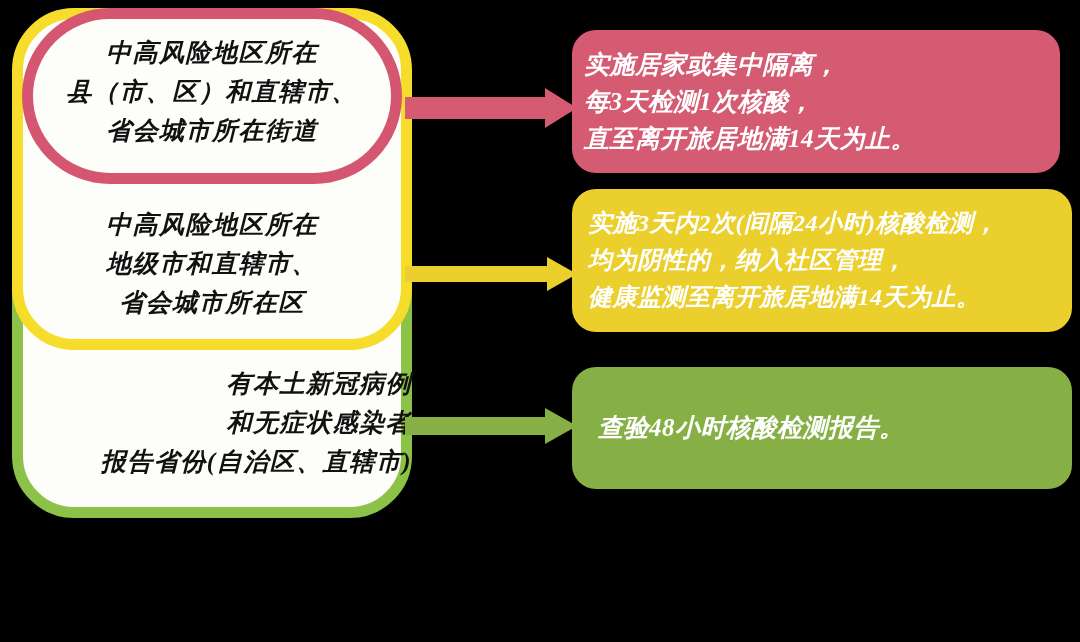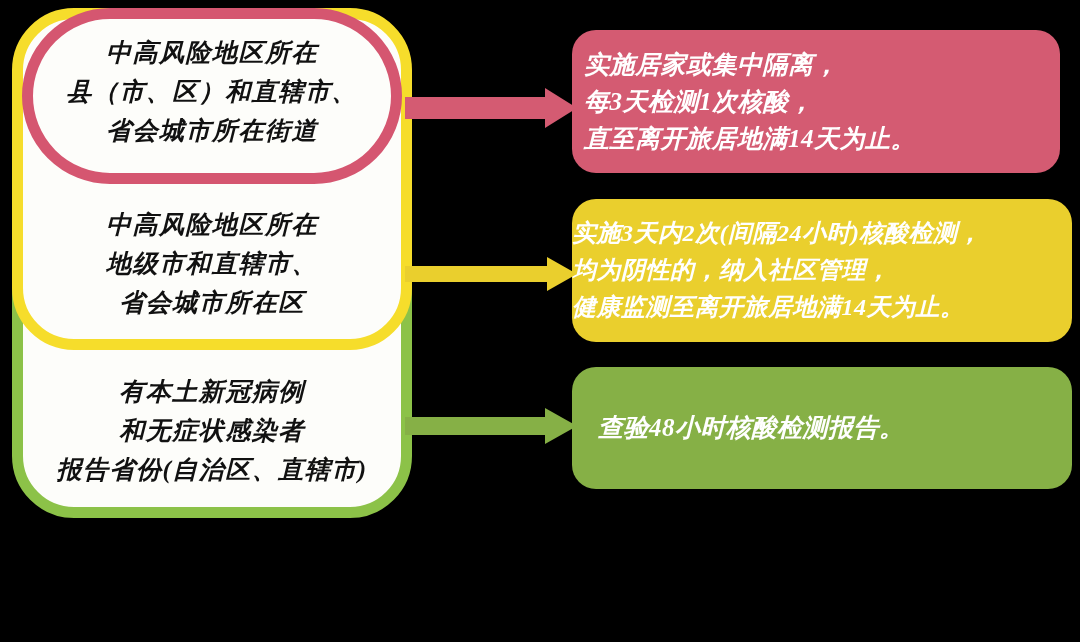--- a/index.html
+++ b/index.html
@@ -71,21 +71,21 @@
     font-family: "Liberation Serif", "DejaVu Serif", serif;
     font-size: 25px;
     font-weight: 700;
     line-height: 39px;
     letter-spacing: 1.5px;
     font-style: italic;
     white-space: pre;
   }
   #cond-text-1 { top: 33px; }
   #cond-text-2 { top: 205px; }
-  #cond-text-3 { top: 372px; }
+  #cond-text-3 { top: 364px; text-align: right; }
 
   
   .arrow {
     position: absolute;
     z-index: 6;
   }
   .arrow svg { display: block; }
 
   
   .action-card {
@@ -107,27 +107,27 @@
     top: 30px;
     width: 488px;
     height: 143px;
     background: #d45b72;
     font-size: 25px;
     line-height: 37px;
     padding: 0 12px;
   }
   #action-card-2 {
     left: 572px;
-    top: 199px;
+    top: 189px;
     width: 500px;
     height: 143px;
     background: #eacf2d;
     font-size: 24px;
     line-height: 37px;
-    padding: 0 0;
+    padding: 0 16px;
   }
   #action-card-3 {
     left: 572px;
     top: 367px;
     width: 500px;
     height: 122px;
     background: #86b046;
     font-size: 25px;
     line-height: 36px;
     padding: 8px 26px;

